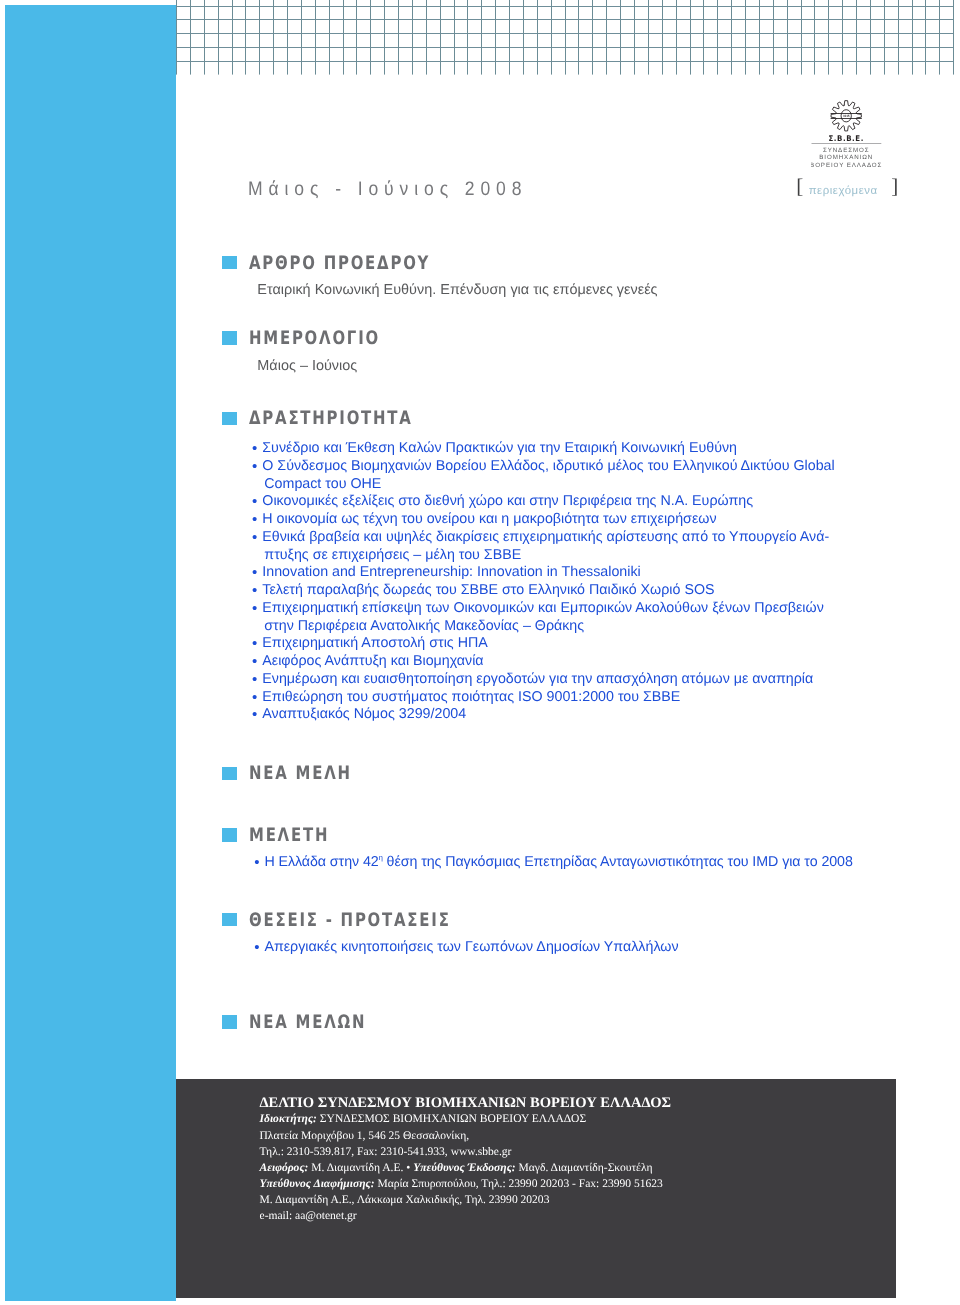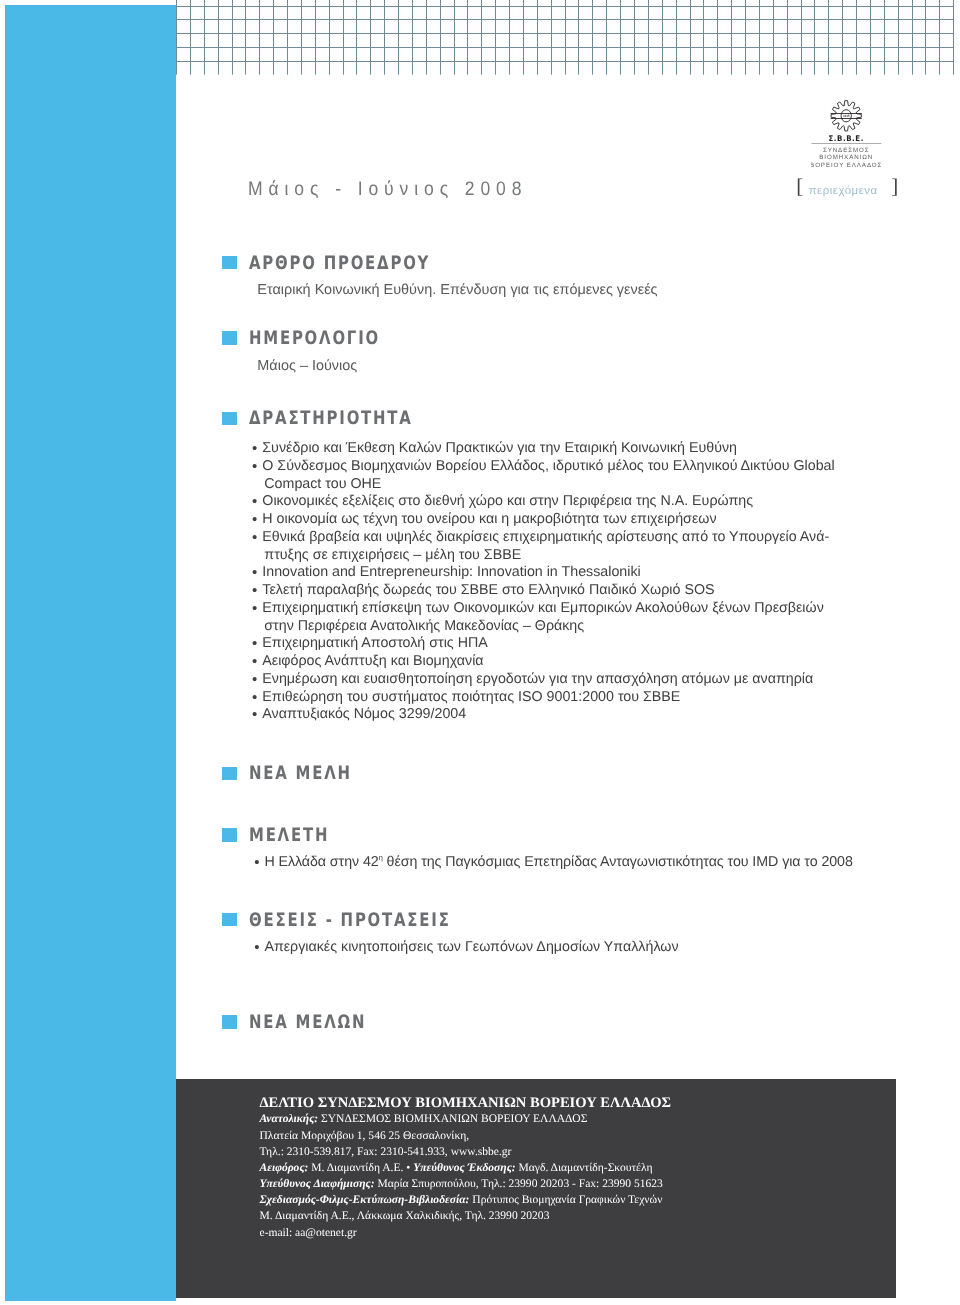--- a/index.html
+++ b/index.html
@@ -17,21 +17,21 @@
   #contents-tag .brk{color:#3f3f40;font-family:"Liberation Serif",serif;font-size:21px;font-weight:400;
      position:relative;top:0px;display:inline-block;vertical-align:top;line-height:24px;}
   #contents-tag .lbl{color:#9dc0cf;font-size:11.4px;letter-spacing:0.55px;padding:0 13.5px 0 5.5px;
      display:inline-block;vertical-align:top;line-height:24px;position:relative;top:5.0px;}
 
   #logo{position:absolute;left:811px;top:100px;width:84px;height:72px;}
   .sq{position:absolute;left:221.8px;width:15.2px;height:13.4px;background:#4ab9e8;}
   .h{position:absolute;left:249px;font-size:18.7px;font-weight:bold;color:#6d6e71;letter-spacing:2.0px;white-space:nowrap;line-height:18px;
      font-family:"DejaVu Sans Condensed","DejaVu Sans",sans-serif;transform:scaleX(0.888);transform-origin:0 0;}
   .sub{position:absolute;left:249.3px;font-size:14.45px;color:#58595b;white-space:nowrap;margin-left:8px;}
-  .bl{position:absolute;left:251.5px;font-size:14.25px;color:#404040;line-height:17.77px;}
+  .bl{position:absolute;left:251.5px;font-size:14.25px;color:#1d4ed8;line-height:17.77px;}
   .bl .it{display:block;position:relative;padding-left:10.8px;}
   .bl .it:before{content:"\2022";position:absolute;left:0.6px;top:0;font-size:15px;}
   .bl .it .ind{display:block;padding-left:2px;}
   .bl sup{font-size:0.52em;vertical-align:super;line-height:0;}
 
   #footer{position:absolute;left:176px;top:1079px;width:720px;height:219px;background:#3e3d40;}
   #footer .ft{position:absolute;left:83.5px;top:15.7px;color:#ffffff;font-family:"Liberation Serif",serif;font-size:11.55px;line-height:16.16px;white-space:nowrap;}
   #footer .ft i{font-style:italic;font-weight:bold;}
   #footer .ft .t1{font-weight:bold;font-size:14.55px;line-height:16.8px;}
 </style>
@@ -162,24 +162,23 @@
       <div class="bl" style="top:938.9px;left:253.6px">
         <span class="it">Απεργιακές κινητοποιήσεις των Γεωπόνων Δημοσίων Υπαλλήλων</span>
       </div>
       <div class="sq" style="top:1015.3px"></div>
       <div class="h" style="top:1014px">ΝΕΑ ΜΕΛΩΝ</div>
     </div>
 
   <div id="footer">
     <div class="ft">
         <div class="t1">ΔΕΛΤΙΟ ΣΥΝΔΕΣΜΟΥ ΒΙΟΜΗΧΑΝΙΩΝ ΒΟΡΕΙΟΥ ΕΛΛΑΔΟΣ</div>
-        <div><i>Ανατολικής:</i><span> ΣΥΝΔΕΣΜΟΣ ΒΙΟΜΗΧΑΝΙΩΝ ΒΟΡΕΙΟΥ ΕΛΛΑΔΟΣ</span></div>
+        <div><i>Ιδιοκτήτης:</i><span> ΣΥΝΔΕΣΜΟΣ ΒΙΟΜΗΧΑΝΙΩΝ ΒΟΡΕΙΟΥ ΕΛΛΑΔΟΣ</span></div>
         <div><span>Πλατεία Μοριχόβου 1, 546 25 Θεσσαλονίκη,</span></div>
         <div><span>Τηλ.: 2310-539.817, Fax: 2310-541.933, www.sbbe.gr</span></div>
         <div><i>Αειφόρος:</i><span> Μ. Διαμαντίδη Α.Ε. • </span><i>Υπεύθυνος Έκδοσης:</i><span> Μαγδ. Διαμαντίδη-Σκουτέλη</span></div>
         <div><i>Υπεύθυνος Διαφήμισης:</i><span> Μαρία Σπυροπούλου, Τηλ.: 23990 20203 - Fax: 23990 51623</span></div>
-        <div><i>Σχεδιασμός-Φιλμς-Εκτύπωση-Βιβλιοδεσία:</i><span> Πρότυπος Βιομηχανία Γραφικών Τεχνών</span></div>
         <div><span>Μ. Διαμαντίδη Α.Ε., Λάκκωμα Χαλκιδικής, Τηλ. 23990 20203</span></div>
         <div><span>e-mail: aa@otenet.gr</span></div>
       </div>
   </div>
 
 </div>
 
 </body></html>

